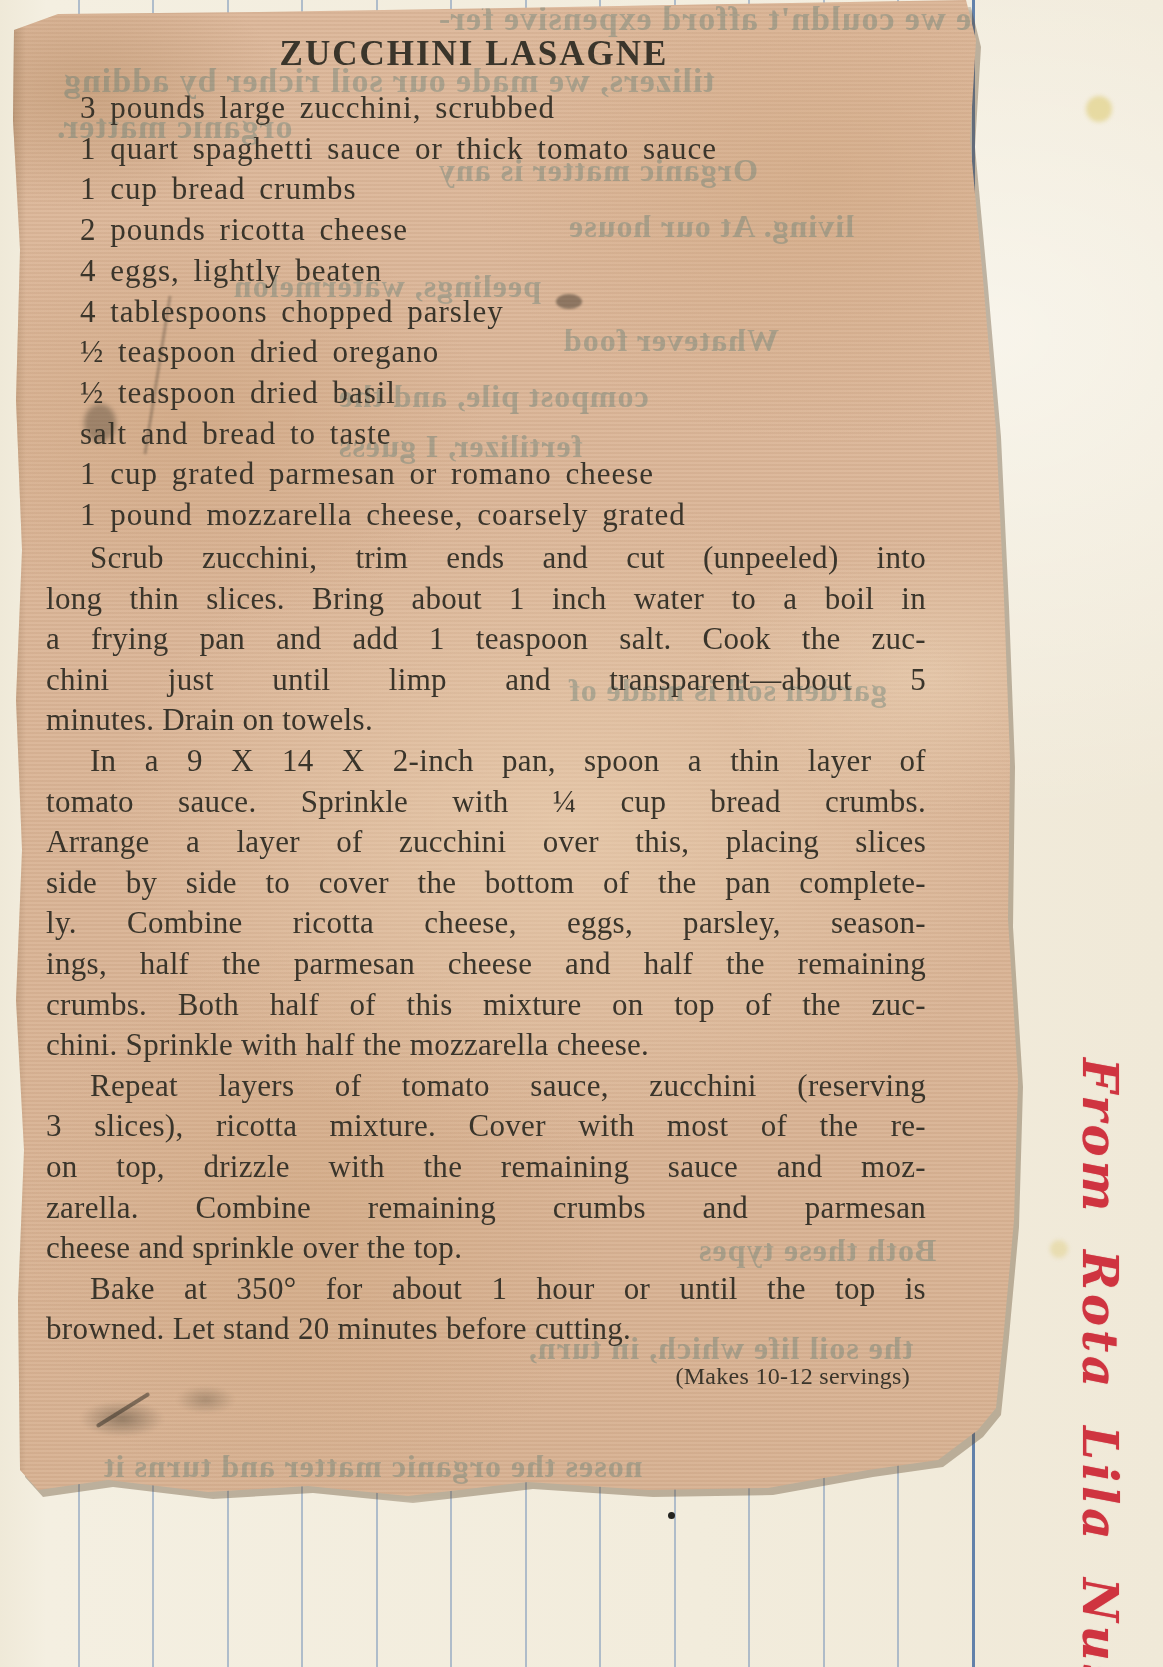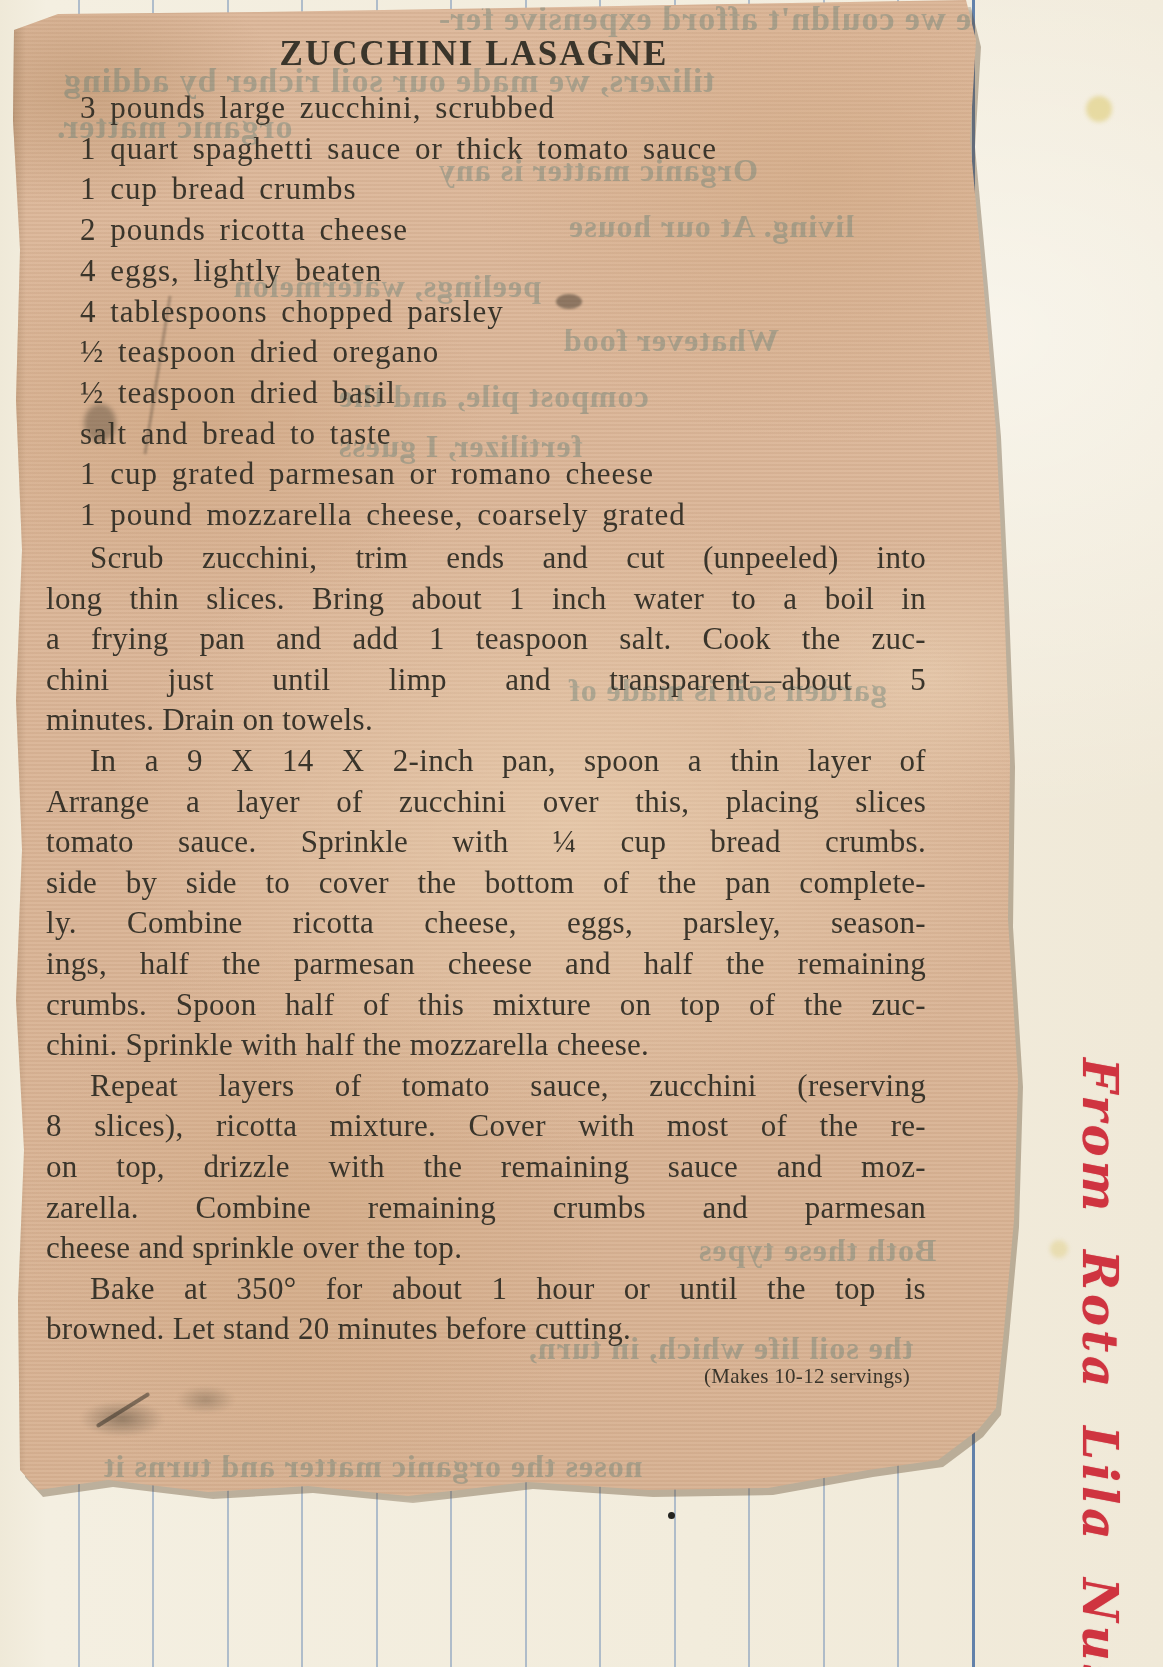--- a/index.html
+++ b/index.html
@@ -65,21 +65,21 @@
     position:absolute;left:72px;top:88px;width:900px;
     font-size:31px;line-height:40.7px;letter-spacing:1px;word-spacing:5px;
   }
   .body-lines{
     position:absolute;left:38px;top:538px;width:880px;
     font-size:31px;line-height:40.6px;letter-spacing:0.3px;
   }
   .jl{text-align:justify;text-align-last:justify;height:40.6px;overflow:hidden;}
   .jl.end{text-align-last:left;}
   .jl.ind{text-indent:44px;}
-  .servings{margin-top:6px;text-align:right;padding-right:16px;font-size:21px;}
+  .servings{margin-top:6px;text-align:right;padding-right:16px;font-size:24px;}
   
   .scratch{position:absolute;left:148px;top:295px;width:3px;height:160px;
     background:rgba(60,52,40,0.32);transform:rotate(9deg);filter:blur(1px);}
   .blotch{position:absolute;left:548px;top:294px;width:26px;height:15px;border-radius:50%;
     background:rgba(48,43,34,0.45);filter:blur(1px);}
   .salt-smudge{position:absolute;left:76px;top:404px;width:32px;height:38px;border-radius:50%;
     background:rgba(55,48,38,0.35);filter:blur(2.5px);}
   .smudge{position:absolute;left:48px;top:1378px;width:220px;height:68px;
     background:
       radial-gradient(60px 26px at 30% 60%, rgba(70,62,48,0.45), transparent 70%),
@@ -153,29 +153,29 @@
     <div>1 pound mozzarella cheese, coarsely grated</div>
   </div>
 
   <div class="body-lines print">
     <div class="jl ind">Scrub zucchini, trim ends and cut (unpeeled) into</div>
     <div class="jl">long thin slices. Bring about 1 inch water to a boil in</div>
     <div class="jl">a frying pan and add 1 teaspoon salt. Cook the zuc-</div>
     <div class="jl">chini just until limp and transparent—about 5</div>
     <div class="jl end">minutes. Drain on towels.</div>
     <div class="jl ind">In a 9 X 14 X 2-inch pan, spoon a thin layer of</div>
+    <div class="jl">tomato sauce. Sprinkle with ¼ cup bread crumbs.</div>
     <div class="jl">Arrange a layer of zucchini over this, placing slices</div>
-    <div class="jl">tomato sauce. Sprinkle with ¼ cup bread crumbs.</div>
     <div class="jl">side by side to cover the bottom of the pan complete-</div>
     <div class="jl">ly. Combine ricotta cheese, eggs, parsley, season-</div>
     <div class="jl">ings, half the parmesan cheese and half the remaining</div>
-    <div class="jl">crumbs. Spoon half of this mixture on top of the zuc-</div>
+    <div class="jl">crumbs. Both half of this mixture on top of the zuc-</div>
     <div class="jl end">chini. Sprinkle with half the mozzarella cheese.</div>
     <div class="jl ind">Repeat layers of tomato sauce, zucchini (reserving</div>
-    <div class="jl">8 slices), ricotta mixture. Cover with most of the re-</div>
+    <div class="jl">3 slices), ricotta mixture. Cover with most of the re-</div>
     <div class="jl">on top, drizzle with the remaining sauce and moz-</div>
     <div class="jl">zarella. Combine remaining crumbs and parmesan</div>
     <div class="jl end">cheese and sprinkle over the top.</div>
     <div class="jl ind">Bake at 350° for about 1 hour or until the top is</div>
     <div class="jl end">browned. Let stand 20 minutes before cutting.</div>
     <div class="servings">(Makes 10-12 servings)</div>
   </div>
 
   <div class="scratch"></div>
   <div class="blotch"></div>

